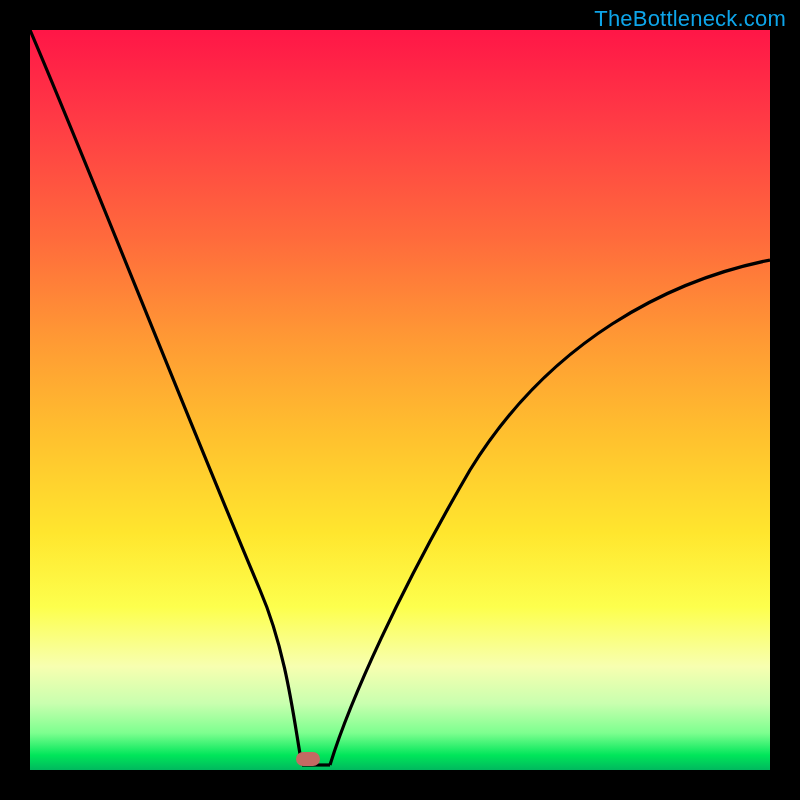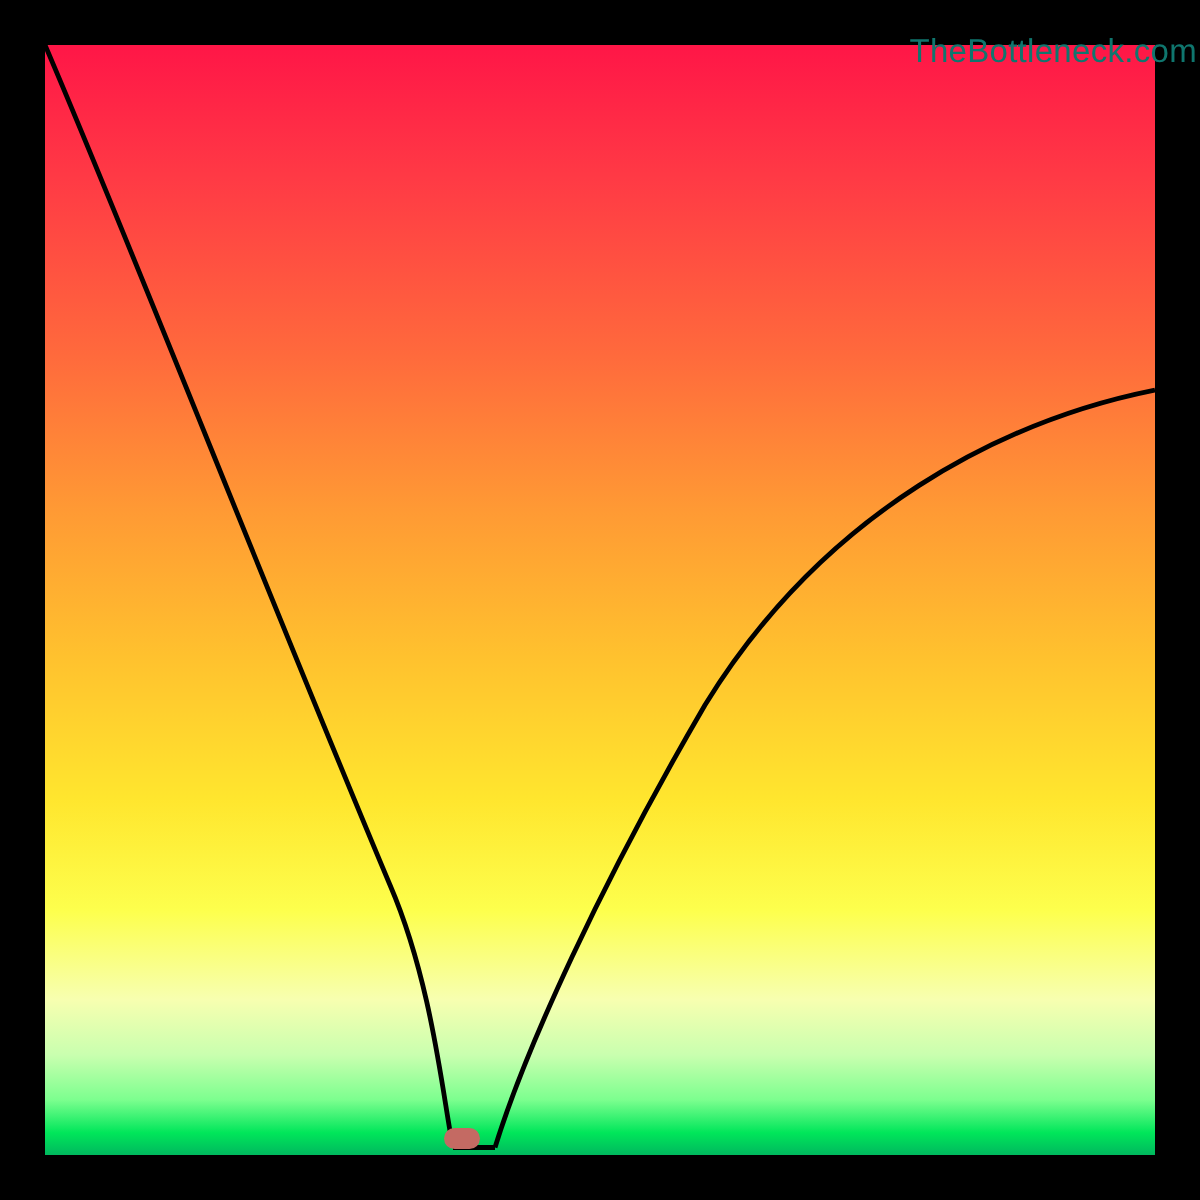--- a/index.html
+++ b/index.html
@@ -51,27 +51,26 @@
   .marker {
     position: absolute;
     width: 24px;
     height: 14px;
     background: #c46a63;
     border-radius: 7px;
   }
   .watermark {
     position: absolute;
     top: 6px;
-    right: 2px;
-    color: #0f766e;
+    right: 14px;
+    color: #0ea5e9;
     font-size: 22px;
     font-weight: 500;
     letter-spacing: 0.2px;
     user-select: none;
-    margin-top: 15px;
   }
 </style>
 </head>
 <body>
 
 <div class="frame">
 
   <div class="plot">
 
     <svg class="curve-svg" viewBox="0 0 740 740" preserveAspectRatio="none">

